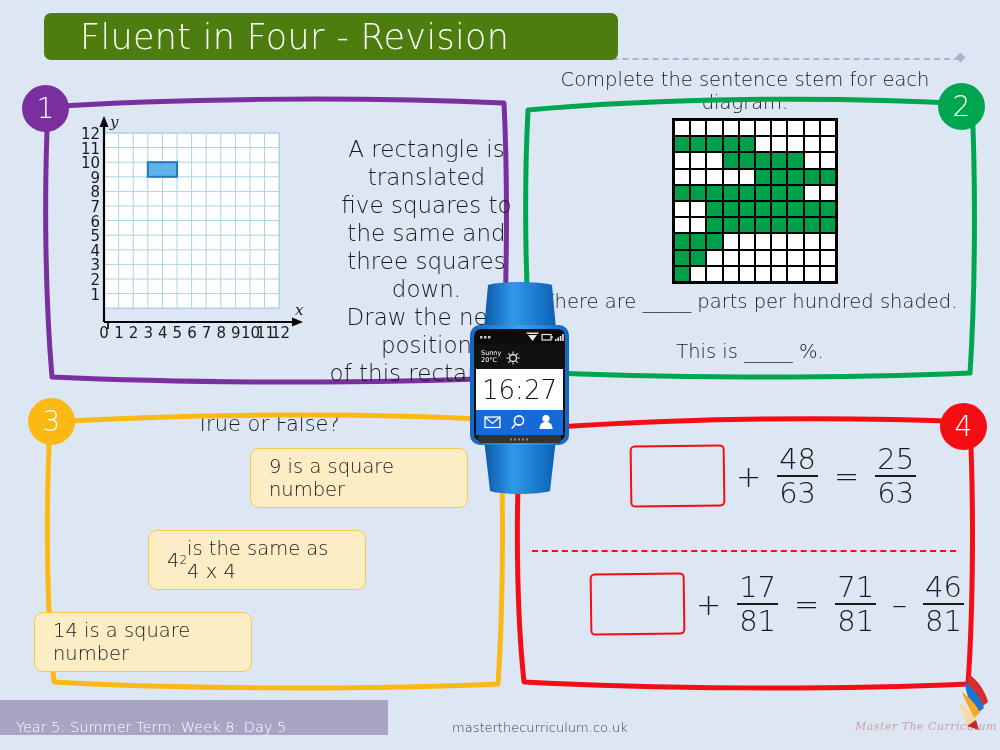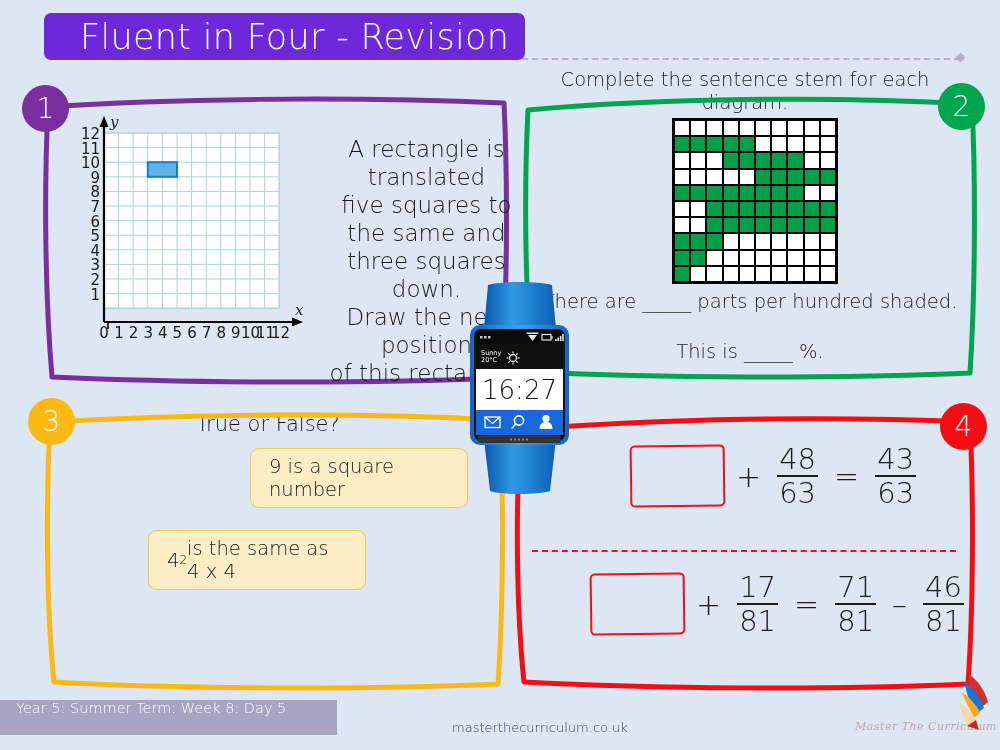--- a/index.html
+++ b/index.html
@@ -7,22 +7,22 @@
   body {
     background:#dce7f3;
     font-family:"Liberation Sans", sans-serif;
     position:relative;
     overflow:hidden;
   }
 
   
   #title-bar {
     position:absolute; left:44px; top:13px;
-    width:481px; height:47px;
-    background:#6d28d9;
+    width:574px; height:47px;
+    background:#4d7c0f;
     border-radius:7px;
     display:flex; align-items:center;
   }
   #title-text {
     color:#ffffff;
     font-size:35px;
     font-weight:300;
     letter-spacing:.3px;
     padding-left:36px;
     font-family:"DejaVu Sans", sans-serif;
@@ -151,22 +151,22 @@
   #q4-divider {
     position:absolute; left:20px; top:138px; width:424px; height:0;
     border-top:2.4px dashed #f50d14;
   }
 
   
   #watch { position:absolute; left:462px; top:281px; width:115px; height:215px; z-index:20; }
 
   
   #footer-bar {
-    position:absolute; left:0; top:700px; width:337px; height:35px;
-    background:#a9a3c4; display:flex; align-items:flex-start;
+    position:absolute; left:0; top:700px; width:388px; height:35px;
+    background:#a9a3c4; display:flex; align-items:flex-end;
   }
   #footer-text {
     color:#fff; font-size:14.5px; padding-left:16px;
     font-family:"DejaVu Sans", sans-serif; font-weight:300;
     white-space:nowrap;
   }
   #site-url {
     position:absolute; left:452px; top:720px;
     font-size:13px; color:#3b3b4d;
     font-family:"DejaVu Sans", sans-serif; font-weight:300;
@@ -394,39 +394,40 @@
 <div id="panel3" class="panel">
   <svg width="470" height="280" viewBox="0 0 470 280">
     <path d="M12,12 C150,4 320,2 462,10 C466,95 465,200 460,274 C320,280 140,279 16,272 C8,195 8,90 12,12 Z" fill="none" stroke="#fcb913" stroke-width="5" stroke-linecap="round" stroke-linejoin="round"></path>
   </svg>
   <div id="stmt1" class="stmt">9 is a square number</div>
   <div id="stmt2" class="stmt">
     <span>4</span>
       <span class="sup">2</span>
       <span> is the same as 4 x 4</span>
   </div>
+  <div id="stmt3" class="stmt">14 is a square number</div>
 </div>
 <div id="badge3" class="badge">3</div>
 
 <div id="panel4" class="panel">
   <svg width="468" height="278" viewBox="0 0 468 278">
     <path d="M8,18 C150,6 320,4 458,10 C462,95 461,200 456,272 C320,278 140,277 12,270 C4,195 4,96 8,18 Z" fill="none" stroke="#f50d14" stroke-width="5" stroke-linecap="round" stroke-linejoin="round"></path>
   </svg>
 
   <div id="eq1" class="eq-row">
     <div class="answer-box"></div>
     <span class="op">+</span>
     <span class="frac">
       <span class="num">48</span>
       <span class="bar"></span>
       <span class="num">63</span>
     </span>
     <span class="op">=</span>
     <span class="frac">
-      <span class="num">43</span>
+      <span class="num">25</span>
       <span class="bar"></span>
       <span class="num">63</span>
     </span>
   </div>
 
   <div id="q4-divider"></div>
 
   <div id="eq2" class="eq-row">
     <div class="answer-box"></div>
     <span class="op">+</span>

